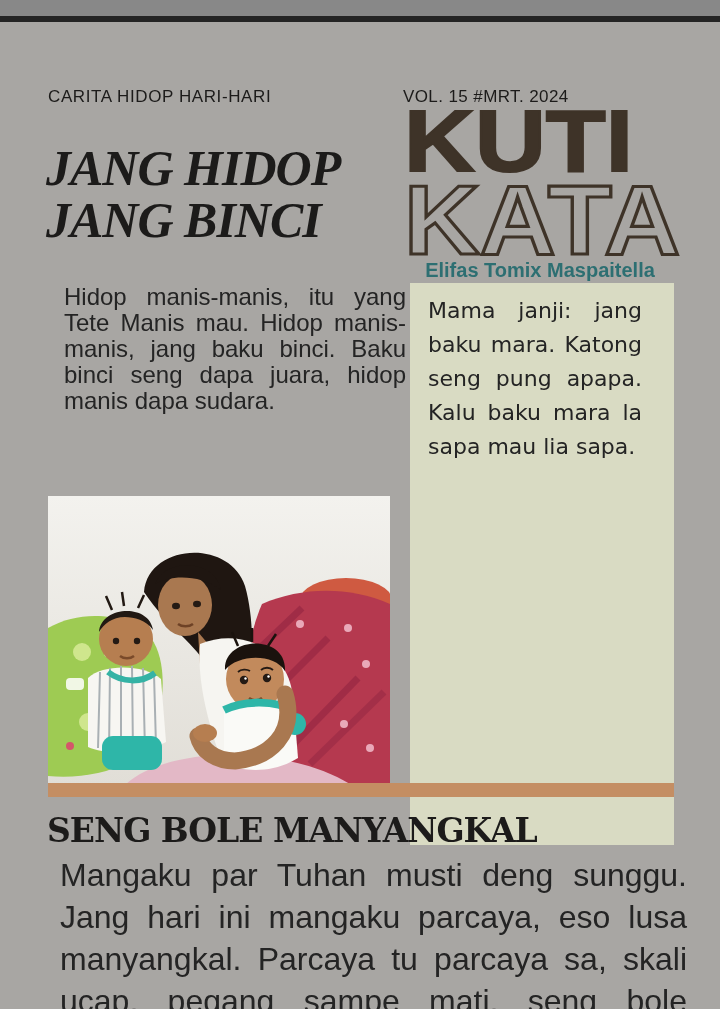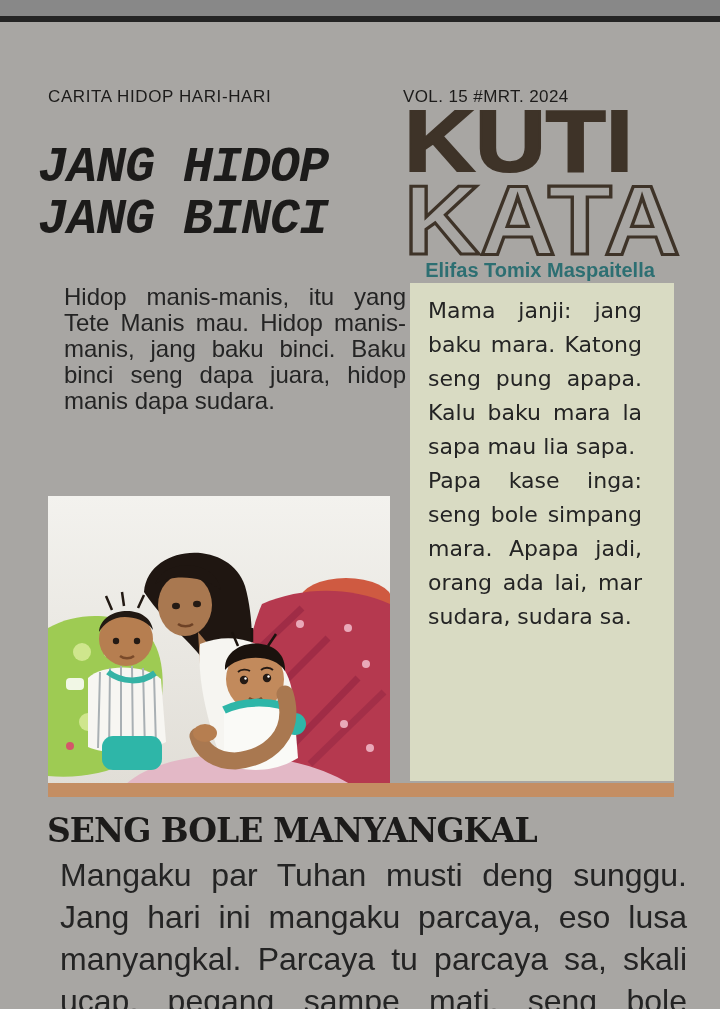--- a/index.html
+++ b/index.html
@@ -25,30 +25,30 @@
   }
   .logo-outline{
     font-family:"Liberation Sans",sans-serif; font-weight:700; font-size:99px;
     fill:none; stroke:var(--c-logo,#3e3328); stroke-width:3.2;
   }
   .byline{
     position:absolute; left:403px; top:243px; width:274px; text-align:center;
     font-size:20px; font-weight:bold; color:var(--c-author,#2d6f72);
   }
   .headline{
-    position:absolute; left:38px; top:126px; width:380px;
-    font-family:Liberation Mono, monospace; font-style:italic; font-weight:700;
+    position:absolute; left:46px; top:126px; width:380px;
+    font-family:Liberation Serif, serif; font-style:italic; font-weight:700;
     font-size:50px; line-height:52px; letter-spacing:-1px; color:var(--c-ink,#1c1b1a);
   }
   .intro{
     position:absolute; left:64px; top:268px; width:342px;
     font-size:24px; line-height:26px; text-align:justify; color:var(--c-body,#242424);
   }
   .quote-box{
-    position:absolute; left:410px; top:267px; width:264px; height:498px;
+    position:absolute; left:410px; top:267px; width:264px; height:562px;
     background:var(--c-box,#d9dbc3); box-sizing:border-box; padding:11px 32px 0 18px;
   }
   .quote-box p{
     margin:0; font-family:"DejaVu Sans",sans-serif; font-size:22px; line-height:34px;
     text-align:justify; color:var(--c-body,#242424);
   }
   .photo{position:absolute; left:48px; top:480px; width:342px; height:288px;}
   .divider{position:absolute; left:48px; top:767px; width:626px; height:14px; background:var(--c-divider,#c48e63);}
   .section-heading{
     position:absolute; left:47px; top:795px; width:640px;
@@ -79,21 +79,20 @@
 
   <div class="headline">
     <div>JANG HIDOP</div>
     <div>JANG BINCI</div>
   </div>
 
   <div class="intro">Hidop manis-manis, itu yang Tete Manis mau. Hidop manis-manis, jang baku binci. Baku binci seng dapa juara, hidop manis dapa sudara.</div>
 
   <div class="quote-box">
     <p>Mama janji: jang baku mara. Katong seng pung apapa. Kalu baku mara la sapa mau lia sapa.</p>
-    <p>Papa kase inga: seng bole simpang mara. Apapa jadi, orang ada lai, mar sudara, sudara sa.</p>
   </div>
 
   <svg class="photo" width="342" height="288" viewBox="0 0 342 288">
     <defs>
       <linearGradient id="wall" x1="0" y1="0" x2="0" y2="1">
         <stop offset="0" stop-color="#f3f2ee"></stop>
           <stop offset="1" stop-color="#e1ded7"></stop>
       </linearGradient>
     </defs>
     <rect width="342" height="288" fill="url(#wall)"></rect>

